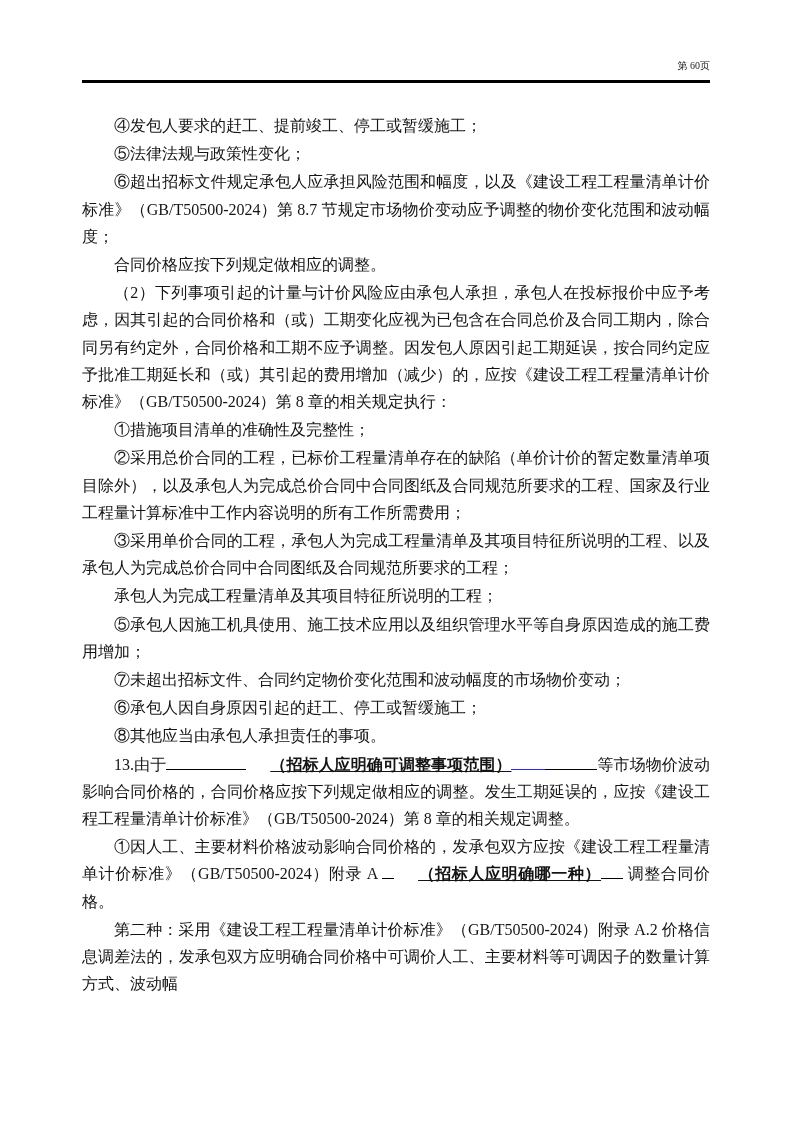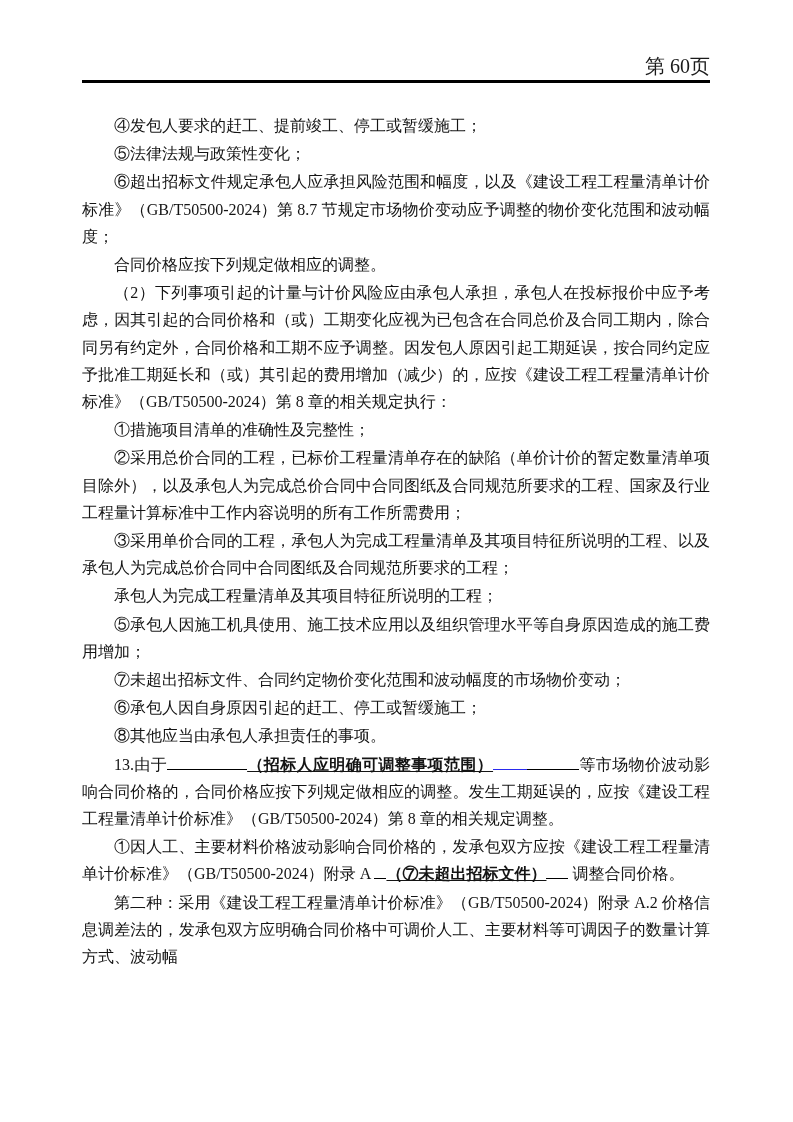--- a/index.html
+++ b/index.html
@@ -19,21 +19,21 @@
     position: absolute;
     inset: 0;
     background: #ffffff;
   }
   .header {
     position: absolute;
     top: 56px;
     left: 82px;
     right: 83px;
     text-align: right;
-    font-size: 20px;
+    font-size: 10px;
     line-height: 20px;
     color: #1a1a1a;
   }
   .header-rule {
     position: absolute;
     top: 80px;
     left: 82px;
     right: 83px;
     height: 0;
     border-top: 3px solid #000000;
@@ -50,21 +50,21 @@
   }
   .para {
     margin: 0 0 1px 0;
     text-indent: 2em;
     word-break: break-all;
   }
   .run {
     text-indent: 0;
   }
   .run.bold { font-weight: bold; }
-  .run.underline { text-decoration: underline; }
+  .run.underline { text-decoration: underline; margin-left: 24px; }
   .blank {
     display: inline-block;
     height: 16px;
     border-bottom: 1.5px solid #000000;
     vertical-align: baseline;
     text-indent: 0;
   }
   .blank.blue {
     border-bottom-color: #2a2aee;
   }
@@ -85,16 +85,16 @@
       <p class="para"><span class="run">（2）下列事项引起的计量与计价风险应由承包人承担，承包人在投标报价中应予考虑，因其引起的合同价格和（或）工期变化应视为已包含在合同总价及合同工期内，除合同另有约定外，合同价格和工期不应予调整。因发包人原因引起工期延误，按合同约定应予批准工期延长和（或）其引起的费用增加（减少）的，应按《建设工程工程量清单计价标准》（GB/T50500-2024）第 8 章的相关规定执行：</span></p>
       <p class="para"><span class="run">①措施项目清单的准确性及完整性；</span></p>
       <p class="para"><span class="run">②采用总价合同的工程，已标价工程量清单存在的缺陷（单价计价的暂定数量清单项目除外），以及承包人为完成总价合同中合同图纸及合同规范所要求的工程、国家及行业工程量计算标准中工作内容说明的所有工作所需费用；</span></p>
       <p class="para"><span class="run">③采用单价合同的工程，承包人为完成工程量清单及其项目特征所说明的工程、以及承包人为完成总价合同中合同图纸及合同规范所要求的工程；</span></p>
       <p class="para"><span class="run">承包人为完成工程量清单及其项目特征所说明的工程；</span></p>
       <p class="para"><span class="run">⑤承包人因施工机具使用、施工技术应用以及组织管理水平等自身原因造成的施工费用增加；</span></p>
       <p class="para"><span class="run">⑦未超出招标文件、合同约定物价变化范围和波动幅度的市场物价变动；</span></p>
       <p class="para"><span class="run">⑥承包人因自身原因引起的赶工、停工或暂缓施工；</span></p>
       <p class="para"><span class="run">⑧其他应当由承包人承担责任的事项。</span></p>
       <p class="para"><span class="run">13.由于</span><span class="blank" style="width: 80px;"></span><span class="run bold underline">（招标人应明确可调整事项范围）</span><span class="blank blue" style="width: 34px;"></span><span class="blank" style="width: 52px;"></span><span class="run">等市场物价波动影响合同价格的，合同价格应按下列规定做相应的调整。发生工期延误的，应按《建设工程工程量清单计价标准》（GB/T50500-2024）第 8 章的相关规定调整。</span></p>
-      <p class="para"><span class="run">①因人工、主要材料价格波动影响合同价格的，发承包双方应按《建设工程工程量清单计价标准》（GB/T50500-2024）附录 A </span><span class="blank" style="width: 12px;"></span><span class="run bold underline">（⑦未超出招标文件）</span><span class="blank" style="width: 22px;"></span><span class="run"> 调整合同价格。</span></p>
+      <p class="para"><span class="run">①因人工、主要材料价格波动影响合同价格的，发承包双方应按《建设工程工程量清单计价标准》（GB/T50500-2024）附录 A </span><span class="blank" style="width: 12px;"></span><span class="run bold underline">（招标人应明确哪一种）</span><span class="blank" style="width: 22px;"></span><span class="run"> 调整合同价格。</span></p>
       <p class="para"><span class="run">第二种：采用《建设工程工程量清单计价标准》（GB/T50500-2024）附录 A.2 价格信息调差法的，发承包双方应明确合同价格中可调价人工、主要材料等可调因子的数量计算方式、波动幅</span></p>
     </div>
 </div>
 
 </body></html>

